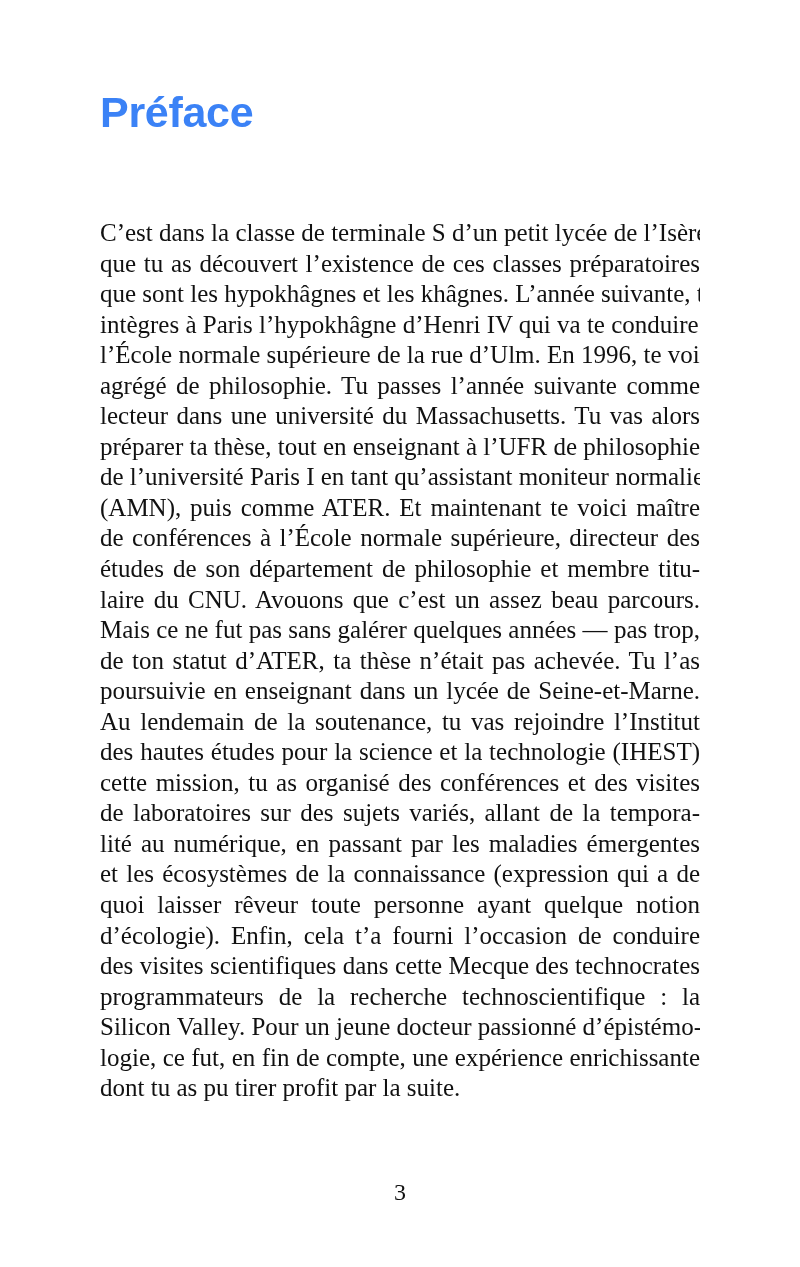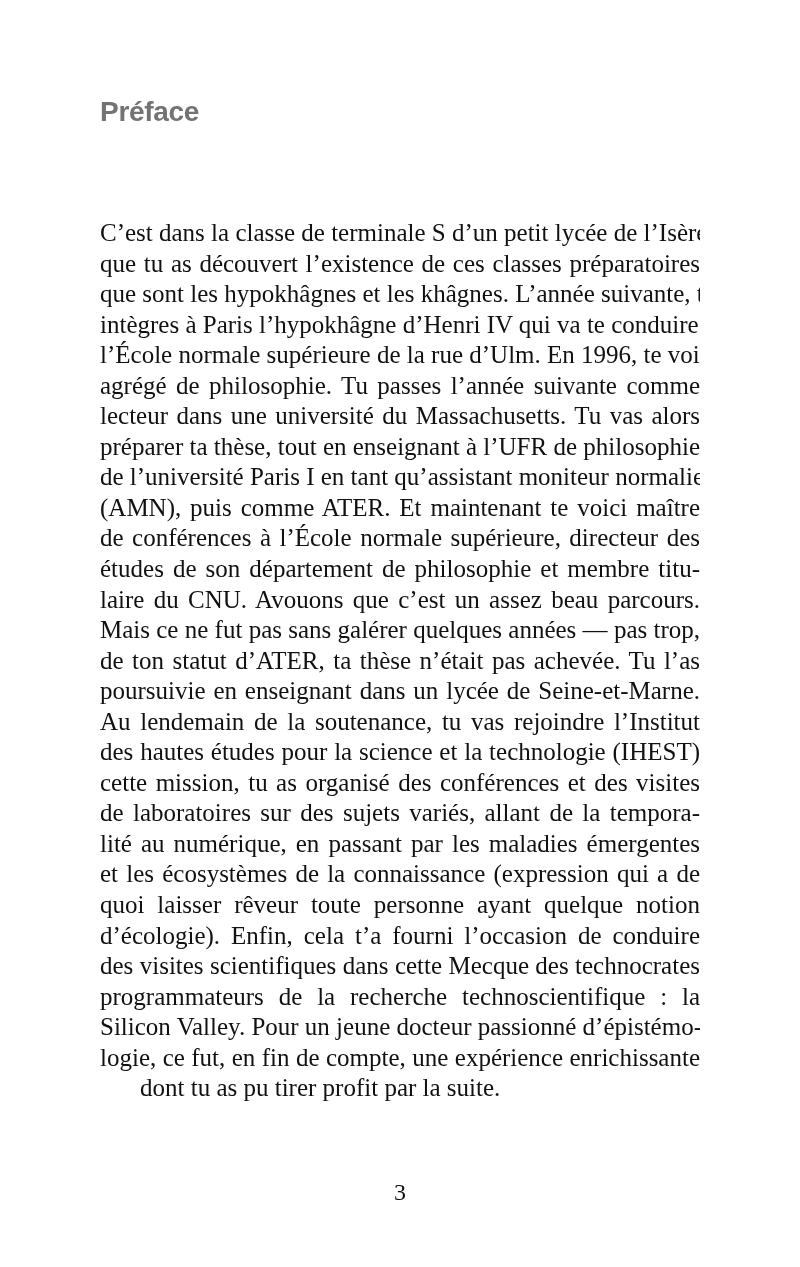--- a/index.html
+++ b/index.html
@@ -14,23 +14,23 @@
       overflow: hidden;
       color: #111111;
     }
     .page-title {
       position: absolute;
       left: 100px;
       top: 92px;
       margin: 0;
       font-family: "Liberation Sans", sans-serif;
       font-weight: bold;
-      font-size: 28px;
+      font-size: 43px;
       line-height: 40px;
-      color: #737373;
+      color: #3b82f6;
       letter-spacing: -0.3px;
     }
     .body-text {
       position: absolute;
       left: 100px;
       top: 218px;
       width: 600px;
       margin: 0;
     }
     .line {
@@ -39,21 +39,20 @@
       font-size: 25px;
       line-height: 30.55px;
       height: 30.55px;
       white-space: nowrap;
       text-align: justify;
       text-align-last: justify;
       overflow: hidden;
     }
     .line.last {
       text-align-last: left;
-      margin-left: 40px;
     }
     .page-number {
       position: absolute;
       left: 0;
       width: 800px;
       top: 1178px;
       text-align: center;
       font-family: "Liberation Serif", serif;
       font-size: 24px;
       line-height: 28px;

